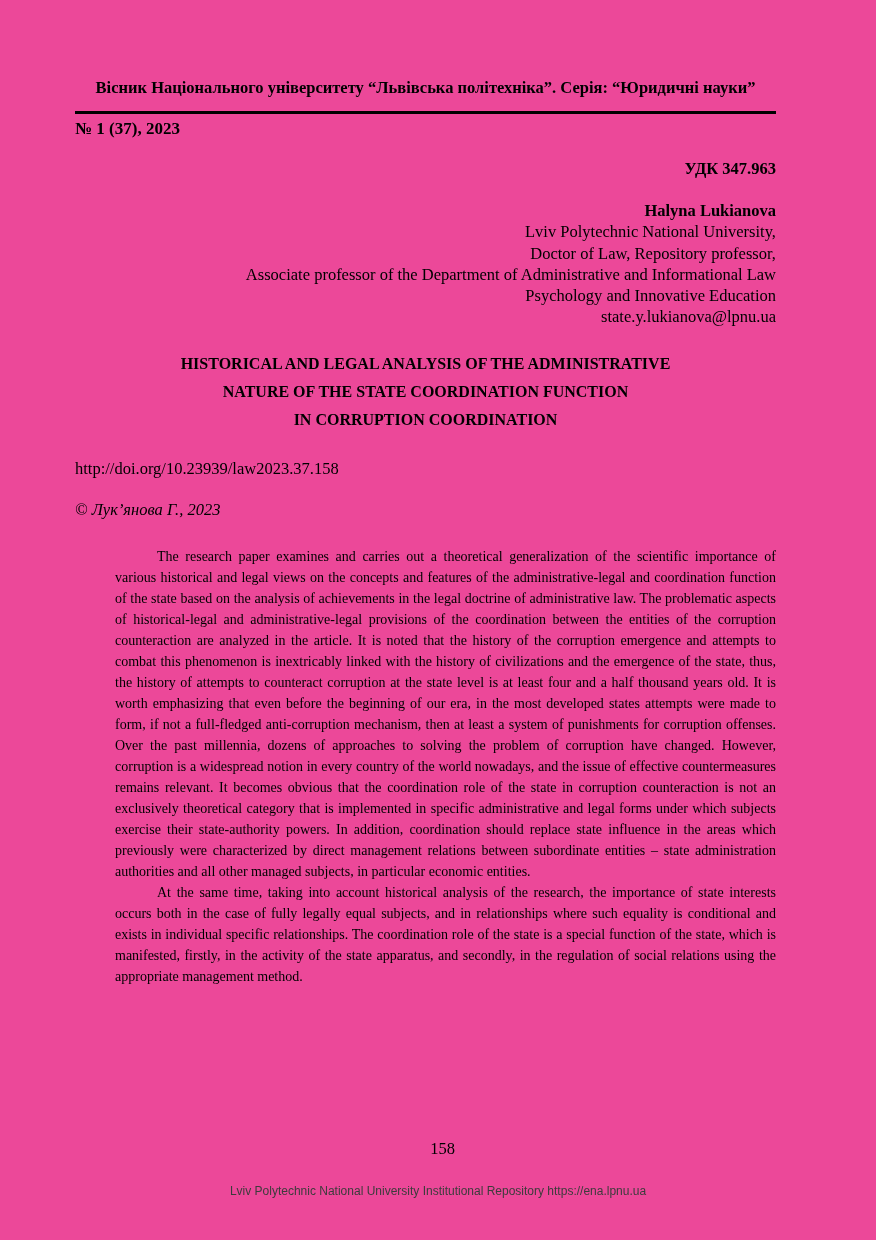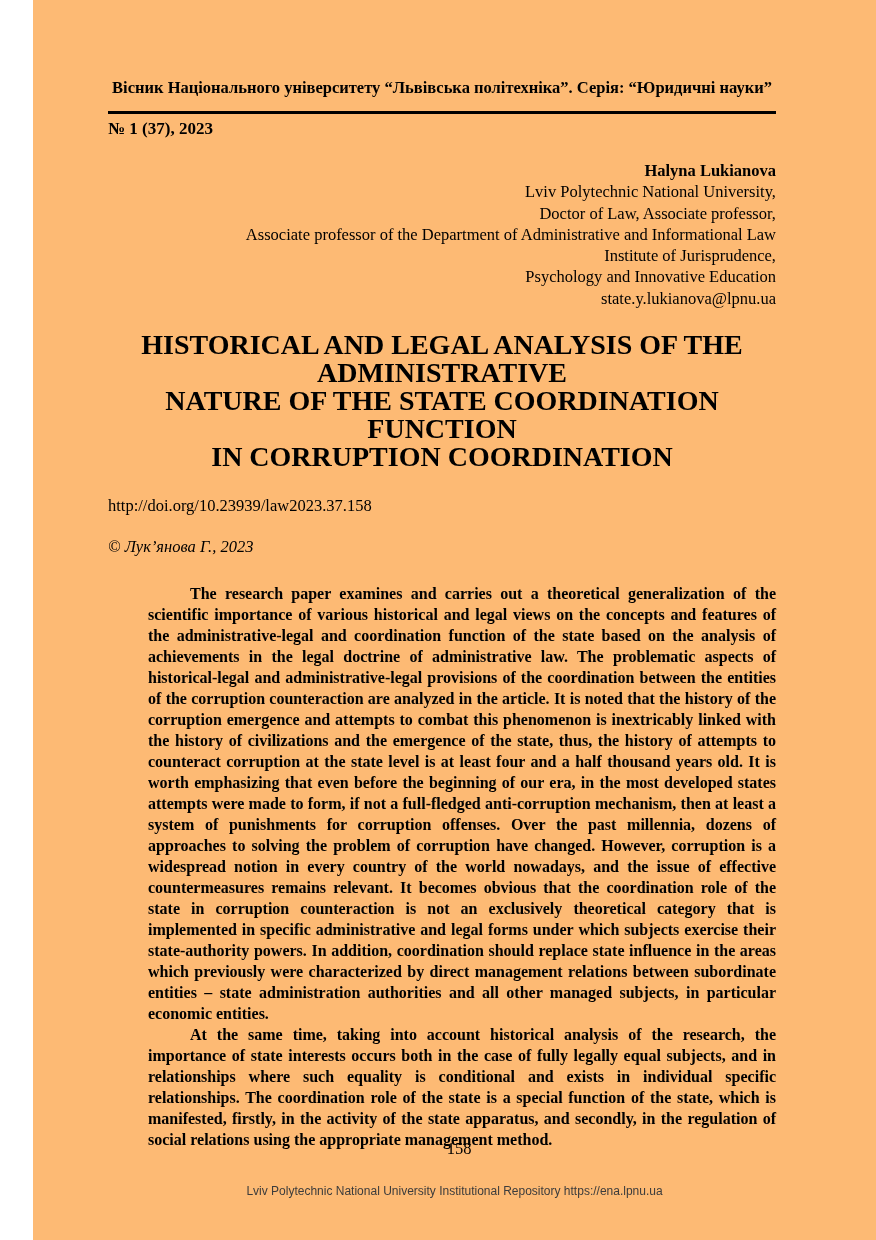--- a/index.html
+++ b/index.html
@@ -8,22 +8,21 @@
     width: 876px;
     height: 1240px;
     position: relative;
     font-family: "Liberation Serif", serif;
     color: #000;
     overflow: hidden;
   }
   .page {
     position: absolute;
     inset: 0;
-    background: #fdba74;
-    margin-left: 33px;
+    background: #ec4899;
   }
   .content {
     padding: 78px 100px 0 75px;
   }
 
   
   .journal-header {
     text-align: center;
     font-weight: bold;
     font-size: 16.5px;
@@ -56,42 +55,42 @@
     font-size: 16.5px;
     line-height: 21.3px;
   }
   .author-name { font-weight: bold; }
 
   
   .article-title {
     margin-top: 22px;
     text-align: center;
     font-weight: bold;
-    font-size: 28px;
+    font-size: 16px;
     line-height: 28px;
   }
 
   .doi-line {
     margin-top: 24px;
     font-size: 16.5px;
     line-height: 21px;
   }
   .copyright-line {
     margin-top: 20px;
     font-style: italic;
     font-size: 16.5px;
     line-height: 21px;
   }
 
   
   .abstract {
     margin-top: 26px;
     margin-left: 40px;
-    font-weight: bold;
-    font-size: 16px;
+    font-weight: normal;
+    font-size: 14px;
     line-height: 21px;
     text-align: justify;
   }
   .abstract p {
     text-indent: 42px;
   }
 
   
   .page-number {
     position: absolute;
@@ -120,27 +119,27 @@
 
 <div class="page">
   <div class="content">
 
     <div class="journal-header">Вісник Національного університету “Львівська політехніка”. Серія: “Юридичні науки”</div>
 
     <div class="header-rule"></div>
 
     <div class="issue-line">№ 1 (37), 2023</div>
 
+    <div class="udc">УДК 347.963</div>
 
     <div class="author-block">
       <div class="author-name">Halyna Lukianova</div>
       <div>Lviv Polytechnic National University,</div>
-      <div>Doctor of Law, Associate professor,</div>
+      <div>Doctor of Law, Repository professor,</div>
       <div>Associate professor of the Department of Administrative and Informational Law</div>
-      <div>Institute of Jurisprudence,</div>
       <div>Psychology and Innovative Education</div>
       <div>state.y.lukianova@lpnu.ua</div>
     </div>
 
     <div class="article-title">
       <div>HISTORICAL AND LEGAL ANALYSIS OF THE ADMINISTRATIVE</div>
       <div>NATURE OF THE STATE COORDINATION FUNCTION</div>
       <div>IN CORRUPTION COORDINATION</div>
     </div>
 

